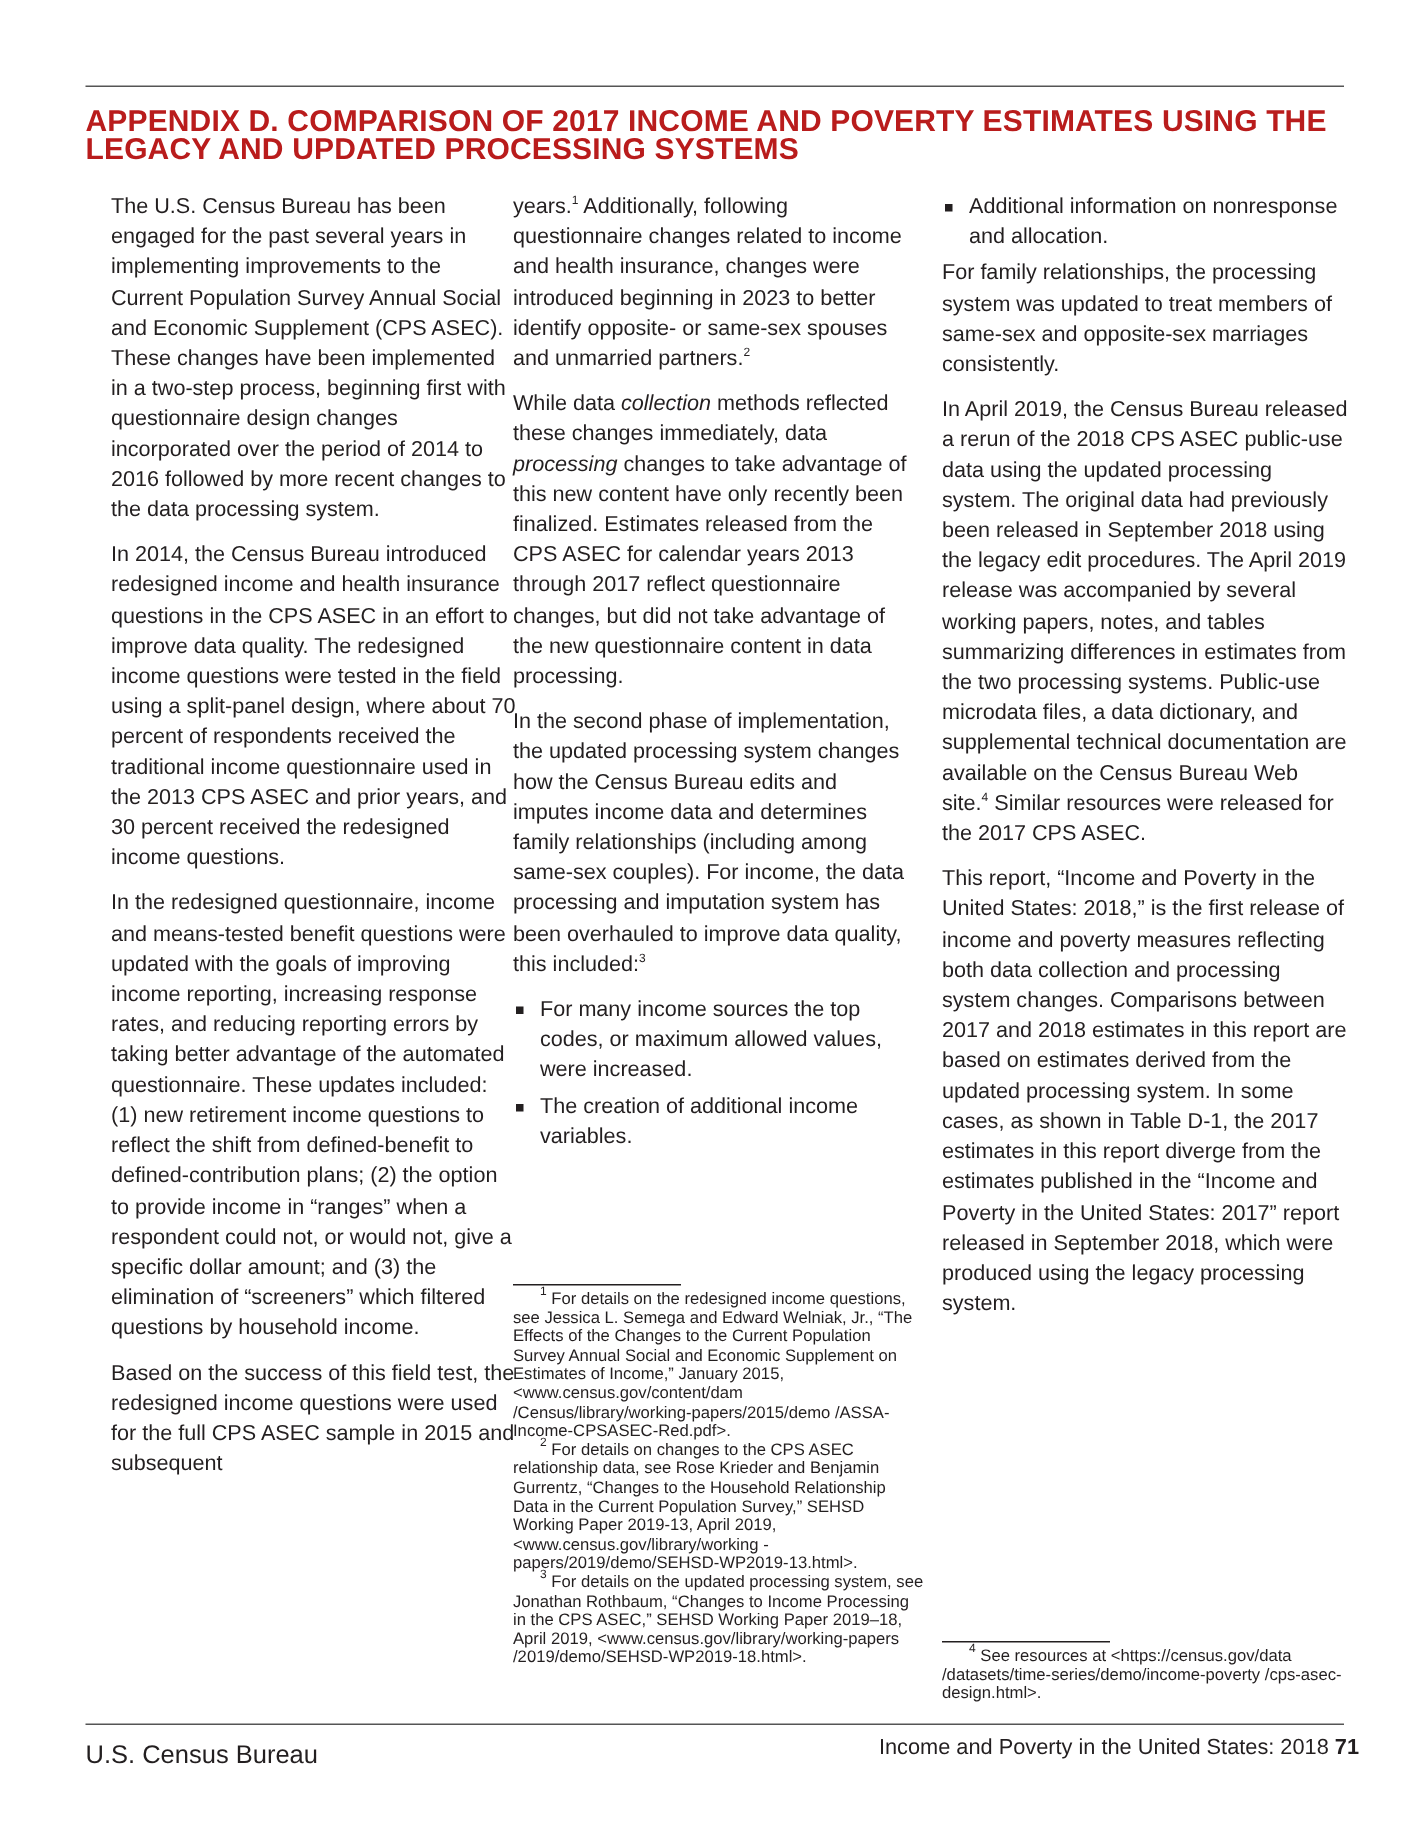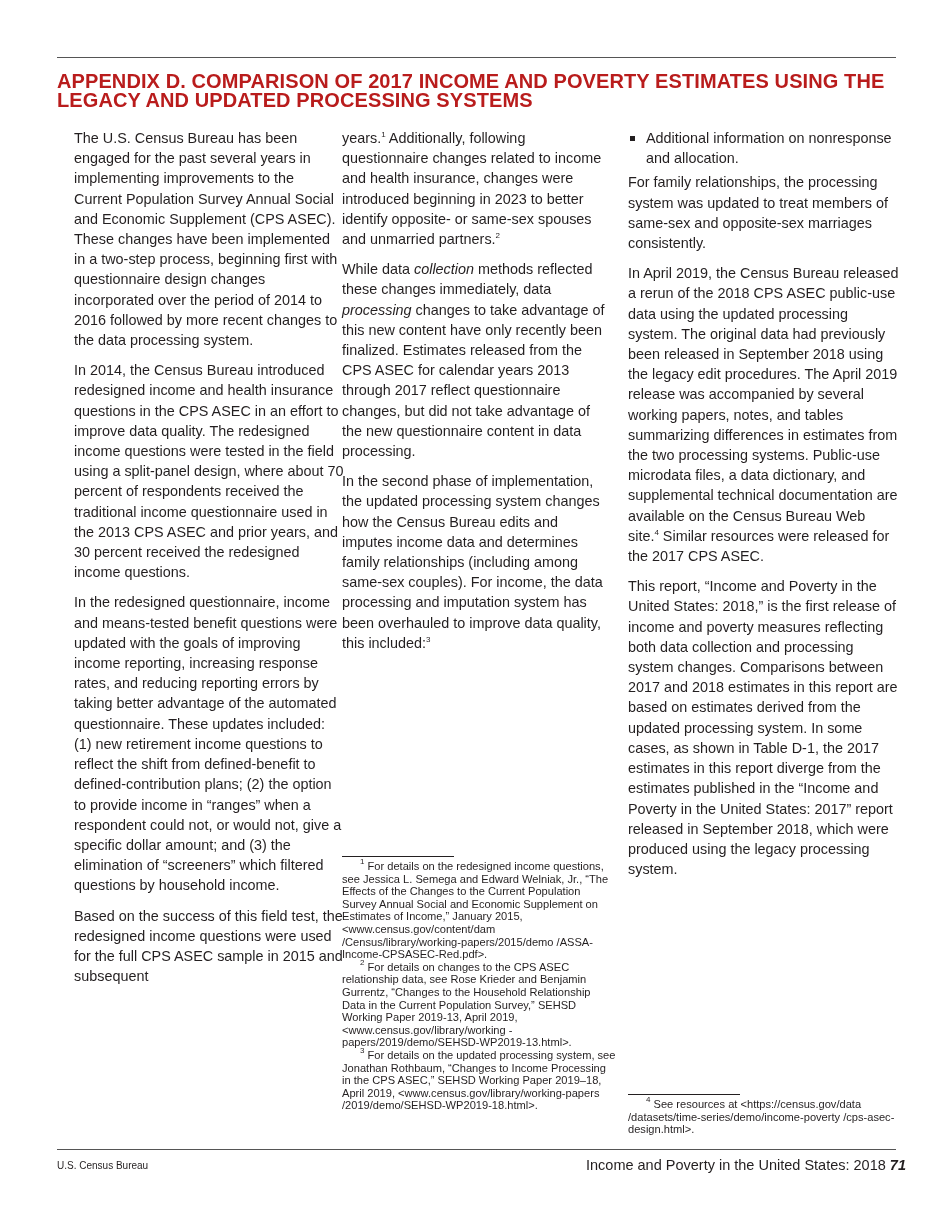--- a/index.html
+++ b/index.html
@@ -22,23 +22,23 @@
   .bullets li { position: relative; padding-left: 18px; margin-bottom: 4px; }
   .bullets li .bullet-mark { position: absolute; left: 2px; top: 8px; width: 5px; height: 5px; background: #231f20; }
 
   .fn-block { position: absolute; font-size: 11.1px; line-height: 12.6px; color: #231f20; }
   .fn-rule { width: 112px; height: 1px; background: #231f20; margin-bottom: 3px; }
   .fn { text-indent: 18px; }
   .fn-block-1 { left: 342px; top: 856px; width: 275px; }
   .fn-block-2 { left: 628px; top: 1094px; width: 275px; }
 
   .bottom-rule { position: absolute; left: 57px; top: 1149px; width: 839px; height: 1px; background: #555; }
-  .footer-left { position: absolute; left: 57px; top: 1160px; font-size: 10px; color: #231f20; }
+  .footer-left { position: absolute; left: 57px; top: 1160px; font-size: 17px; color: #231f20; }
   .footer-right { position: absolute; right: 44px; top: 1157px; font-size: 14.5px; color: #231f20; }
-  .footer-right .page-num { font-weight: bold; font-style: italic; }
+  .footer-right .page-num { font-weight: bold; }
 </style>
 </head>
 <body>
 
 <div class="top-rule"></div>
 <h1 class="heading">APPENDIX D. COMPARISON OF 2017 INCOME AND POVERTY ESTIMATES USING THE LEGACY AND UPDATED PROCESSING SYSTEMS</h1>
 
 <div class="col col1">
   <p class="para">The U.S. Census Bureau has been engaged for the past several years in implementing improvements to the Current Population Survey Annual Social and Economic Supplement (CPS ASEC). These changes have been implemented in a two-step process, beginning first with questionnaire design changes incorporated over the period of 2014 to 2016 followed by more recent changes to the data processing system.</p>
   <p class="para">In 2014, the Census Bureau introduced redesigned income and health insurance questions in the CPS ASEC in an effort to improve data quality. The redesigned income questions were tested in the field using a split-panel design, where about 70 percent of respondents received the traditional income questionnaire used in the 2013 CPS ASEC and prior years, and 30 percent received the redesigned income questions.</p>
@@ -49,20 +49,24 @@
 <div class="col col2">
   <p class="para">
     <span>years.</span><sup>1</sup><span> Additionally, following questionnaire changes related to income and health insurance, changes were introduced beginning in 2023 to better identify opposite- or same-sex spouses and unmarried partners.</span><sup>2</sup>
   </p>
   <p class="para">
     <span>While data </span><em>collection</em><span> methods reflected these changes immediately, data </span><em>processing</em><span> changes to take advantage of this new content have only recently been finalized. Estimates released from the CPS ASEC for calendar years 2013 through 2017 reflect questionnaire changes, but did not take advantage of the new questionnaire content in data processing.</span>
   </p>
   <p class="para">
     <span>In the second phase of implementation, the updated processing system changes how the Census Bureau edits and imputes income data and determines family relationships (including among same-sex couples). For income, the data processing and imputation system has been overhauled to improve data quality, this included:</span><sup>3</sup>
   </p>
+  <ul class="bullets">
+    <li><span class="bullet-mark"></span><span>For many income sources the top codes, or maximum allowed values, were increased.</span></li>
+    <li><span class="bullet-mark"></span><span>The creation of additional income variables.</span></li>
+  </ul>
 </div>
 
 <div class="fn-block fn-block-1">
   <div class="fn-rule"></div>
   <p class="fn"><sup>1</sup><span> For details on the redesigned income questions, see Jessica L. Semega and Edward Welniak, Jr., “The Effects of the Changes to the Current Population Survey Annual Social and Economic Supplement on Estimates of Income,” January 2015, &lt;www.census.gov/content/dam /Census/library/working-papers/2015/demo /ASSA-Income-CPSASEC-Red.pdf&gt;.</span></p>
   <p class="fn"><sup>2</sup><span> For details on changes to the CPS ASEC relationship data, see Rose Krieder and Benjamin Gurrentz, “Changes to the Household Relationship Data in the Current Population Survey,” SEHSD Working Paper 2019-13, April 2019, &lt;www.census.gov/library/working -papers/2019/demo/SEHSD-WP2019-13.html&gt;.</span></p>
   <p class="fn"><sup>3</sup><span> For details on the updated processing system, see Jonathan Rothbaum, “Changes to Income Processing in the CPS ASEC,” SEHSD Working Paper 2019–18, April 2019, &lt;www.census.gov/library/working-papers /2019/demo/SEHSD-WP2019-18.html&gt;.</span></p>
 </div>
 
 <div class="col col3">

